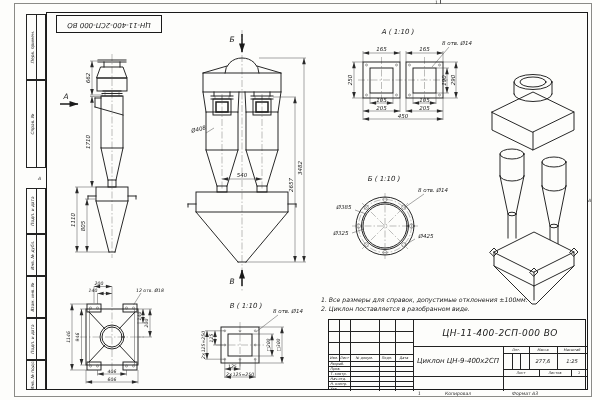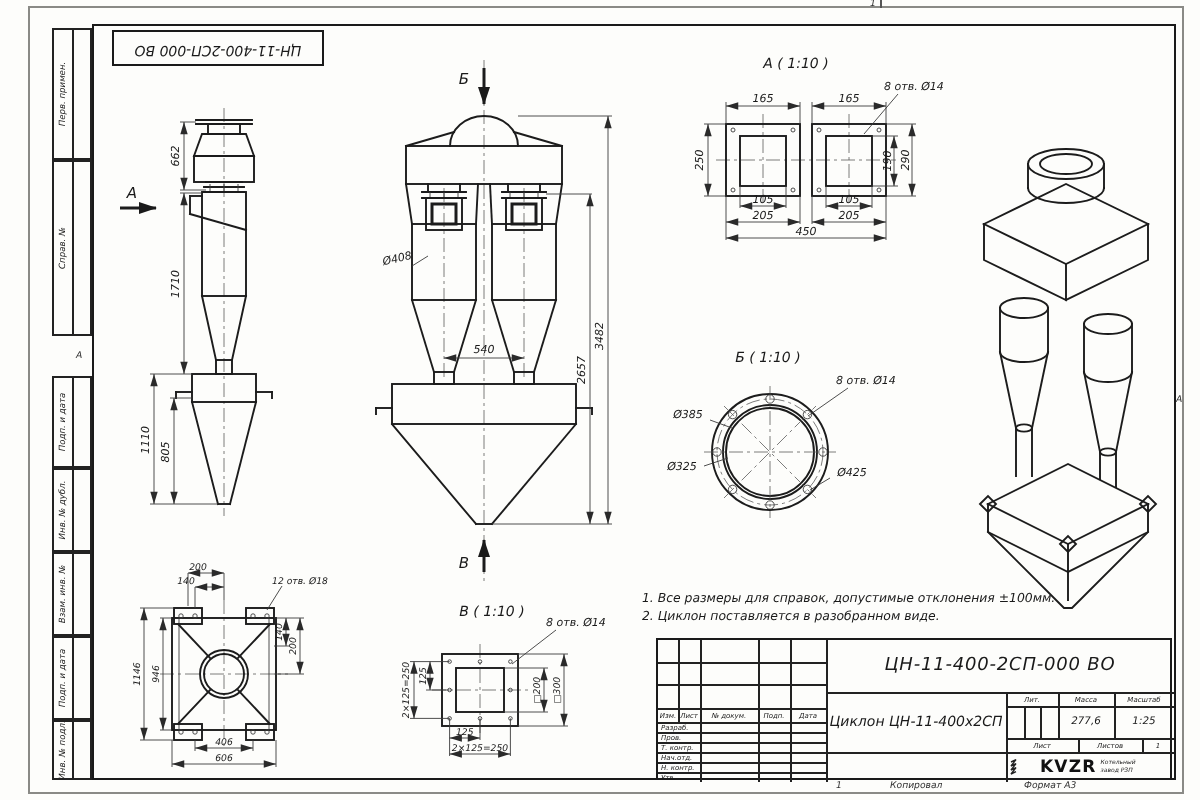--- a/index.html
+++ b/index.html
@@ -482,48 +482,38 @@
     <div class="cell rowlbl" style="left:0;top:46px;width:21px;height:5px;">Пров.</div>
     <div class="cell rowlbl" style="left:0;top:51px;width:21px;height:5px;">Т. контр.</div>
     <div class="cell rowlbl" style="left:0;top:56px;width:21px;height:5px;">Нач.отд.</div>
     <div class="cell rowlbl" style="left:0;top:61px;width:21px;height:5px;">Н. контр.</div>
     <div class="cell rowlbl" style="left:0;top:66px;width:21px;height:5px;">Утв.</div>
 
     <div class="hl" style="left:84px;top:26px;width:174px;"></div>
     <div class="cell desig" style="left:84px;top:0;width:174px;height:26px;">ЦН-11-400-2СП-000 ВО</div>
 
     <div class="hl" style="left:84px;top:56px;width:90px;"></div>
-    <div class="cell tname" style="left:84px;top:26px;width:90px;height:30px;">Циклон ЦН-11-400х2СП</div>
+    <div class="cell tname" style="left:84px;top:26px;width:90px;height:30px;">Циклон ЦН-9-400х2СП</div>
 
     <div class="vl" style="left:174px;top:26px;height:45px;"></div>
     <div class="hl" style="left:174px;top:33px;width:84px;"></div>
     <div class="hl" style="left:174px;top:49px;width:84px;"></div>
     <div class="hl" style="left:174px;top:56px;width:84px;"></div>
     <div class="vl" style="left:200px;top:26px;height:23px;"></div>
     <div class="vl" style="left:228px;top:26px;height:23px;"></div>
     <div class="vl" style="left:183px;top:33px;height:16px;"></div>
     <div class="vl" style="left:191px;top:33px;height:16px;"></div>
     <div class="vl" style="left:210px;top:49px;height:7px;"></div>
     <div class="vl" style="left:242px;top:49px;height:7px;"></div>
     <div class="cell" style="left:174px;top:26px;width:26px;height:7px;">Лит.</div>
     <div class="cell" style="left:200px;top:26px;width:28px;height:7px;">Масса</div>
     <div class="cell" style="left:228px;top:26px;width:30px;height:7px;">Масштаб</div>
     <div class="cell val" style="left:200px;top:33px;width:28px;height:16px;">277,6</div>
     <div class="cell val" style="left:228px;top:33px;width:30px;height:16px;">1:25</div>
     <div class="cell" style="left:174px;top:49px;width:36px;height:7px;">Лист</div>
     <div class="cell" style="left:210px;top:49px;width:32px;height:7px;">Листов</div>
     <div class="cell" style="left:242px;top:49px;width:16px;height:7px;">1</div>
 
-    <div class="logo-row" style="left:174px;top:56px;width:84px;height:15px;">
-      <svg width="13" height="9" viewBox="0 0 13 9">
-        <polyline points="0.5,2 3,0.8 0.5,4 3,2.8 0.5,6 3,4.8 0.5,8 3,6.8" fill="none" stroke="#222" stroke-width="0.7"></polyline>
-      </svg>
-      <span class="logo-kvzr">KVZR</span>
-      <span class="org">
-        <span style="display:block;">Котельный</span>
-        <span style="display:block;">завод РЗП</span>
-      </span>
-    </div>
   </div>
 
   <div class="footer-txt" style="left:445px;top:391px;">Копировал</div>
   <div class="footer-txt" style="left:512px;top:391px;">Формат А3</div>
 </div>
 
 </body></html>

